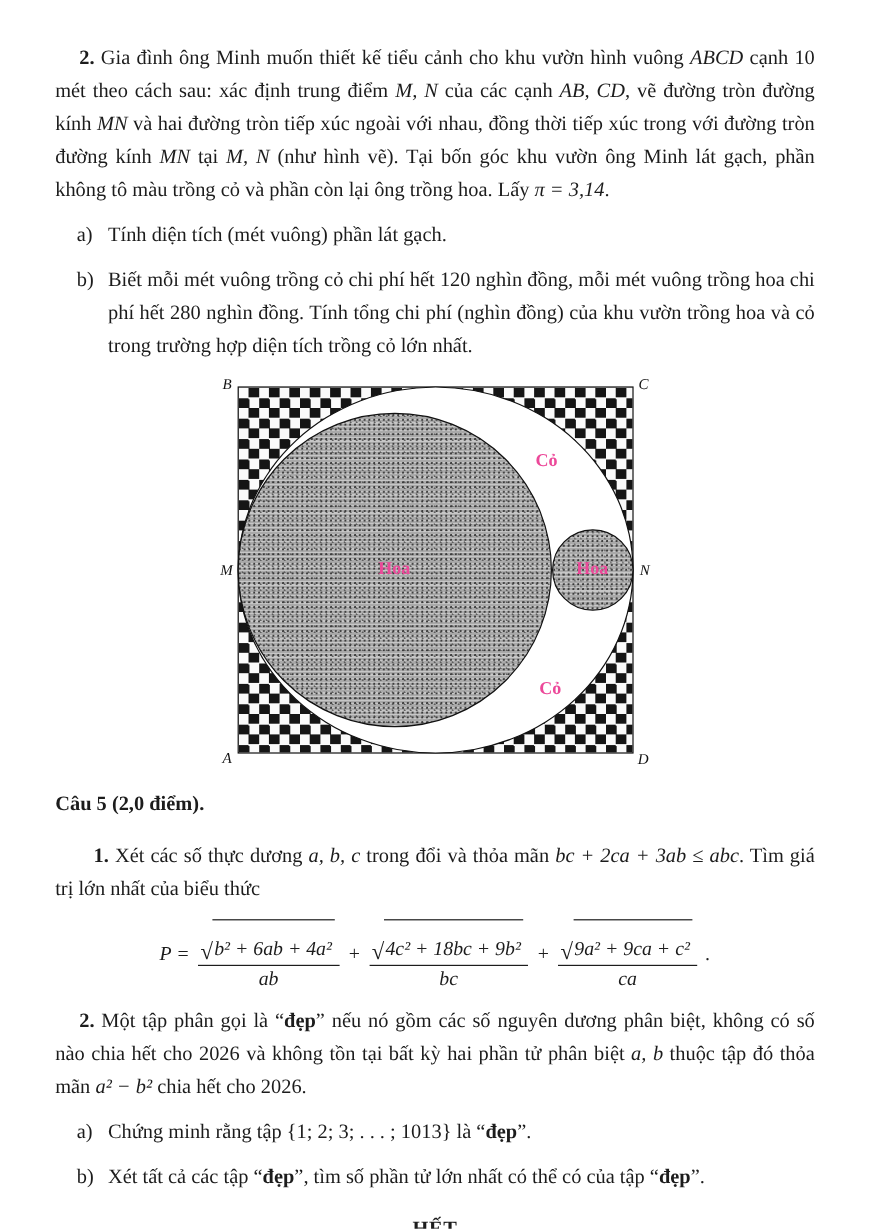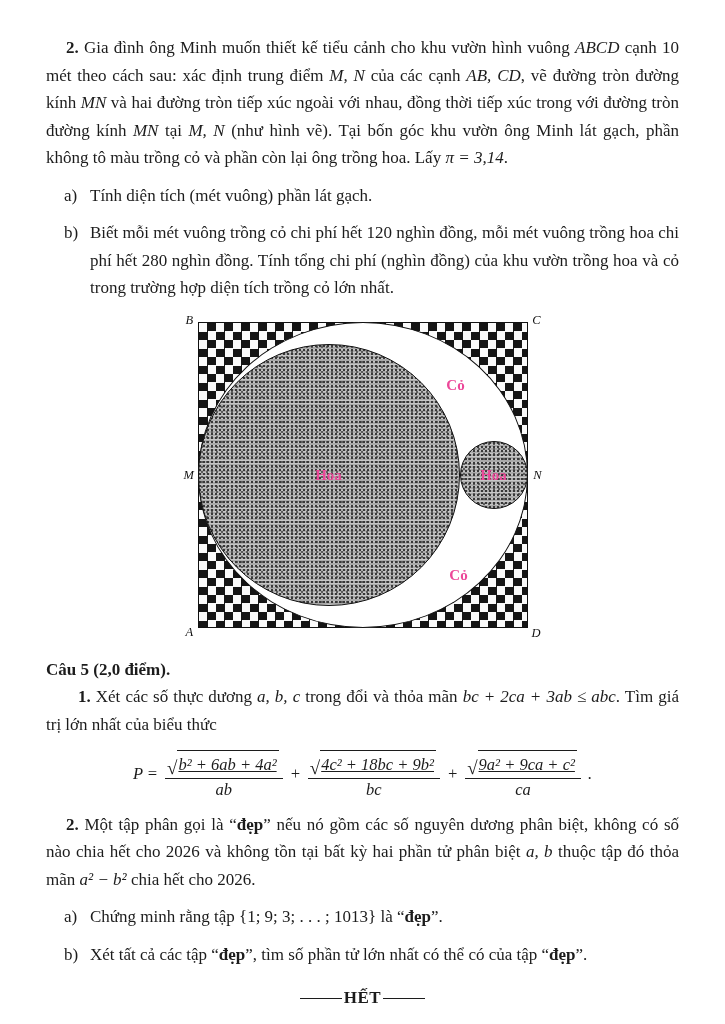--- a/index.html
+++ b/index.html
@@ -64,38 +64,38 @@
   .region-label {
     position:absolute; transform:translate(-50%,-50%);
     font-weight:bold; font-size:15px; color:#ec4899; line-height:1;
   }
   .rl-co-top    { left:274px; top:73px;  }
   .rl-co-bottom { left:277px; top:263px; }
   .rl-hoa-large { left:147px; top:163px; }
   .rl-hoa-small { left:312px; top:163px; }
 
   
-  .cau5-heading { font-weight:bold; margin:14px 0 0 0;font-family:Liberation Serif, serif; }
+  .cau5-heading { font-weight:bold; margin:14px 0 16px 0;font-family:Liberation Serif, serif; }
   .part1 { text-indent:32px; }
   .part2 { text-indent:20px; margin-top:4px; }
 
   .formula {
     display:flex; justify-content:center; align-items:center;
     gap:7px; margin:12px 0 10px 0;
     font-style:italic; font-size:16.5px; line-height:1.25;
   }
   .frac { display:inline-flex; flex-direction:column; align-items:center; }
   .frac .num {
     display:inline-flex; align-items:flex-end;
     border-bottom:1.4px solid #1c1c1c;
     padding:0 4px 2px 2px;
   }
   .frac .den { padding-top:1px;font-style:italic; }
   .sqrt-sign { font-style:normal; font-size:19px; line-height:0.9; }
-  .radicand { border-top:1.4px solid #1c1c1c; padding:4px 2px 0 1px;text-decoration:underline; }
+  .radicand { border-top:1.4px solid #1c1c1c; padding:14px 2px 0 1px; }
   .fop { padding-bottom:2px; }
 
   .end-line {
     display:flex; justify-content:center; align-items:center;
     margin-top:16px; font-weight:bold;
   }
   .end-dash { display:inline-block; width:42px; height:0; border-top:1.5px solid #1c1c1c; }
   .end-text { padding:0 2px; letter-spacing:0.5px; }
 </style>
 </head>
@@ -160,21 +160,21 @@
       </span>
     <span class="den">ca</span>
   </span>
   <span class="fop">.</span>
 </div>
 
 <p class="para part2"><span class="seg-b">2.</span><span> Một tập phân gọi là “</span><span class="seg-b">đẹp</span><span>” nếu nó gồm các số nguyên dương phân biệt, không có số nào chia hết cho 2026 và không tồn tại bất kỳ hai phần tử phân biệt </span><span class="seg-i">a, b</span><span> thuộc tập đó thỏa mãn </span><span class="seg-i">a² − b²</span><span> chia hết cho 2026.</span></p>
 
 <div class="item">
   <span class="ilabel">a)</span>
-  <span class="itext"><span>Chứng minh rằng tập {1; 9; 3; . . . ; 1013} là “</span><span class="seg-b">đẹp</span><span>”.</span></span>
+  <span class="itext"><span>Chứng minh rằng tập {1; 2; 3; . . . ; 1013} là “</span><span class="seg-b">đẹp</span><span>”.</span></span>
 </div>
 
 <div class="item">
   <span class="ilabel">b)</span>
   <span class="itext"><span>Xét tất cả các tập “</span><span class="seg-b">đẹp</span><span>”, tìm số phần tử lớn nhất có thể có của tập “</span><span class="seg-b">đẹp</span><span>”.</span></span>
 </div>
 
 <div class="end-line">
   <span class="end-dash"></span>
   <span class="end-text">HẾT</span>

